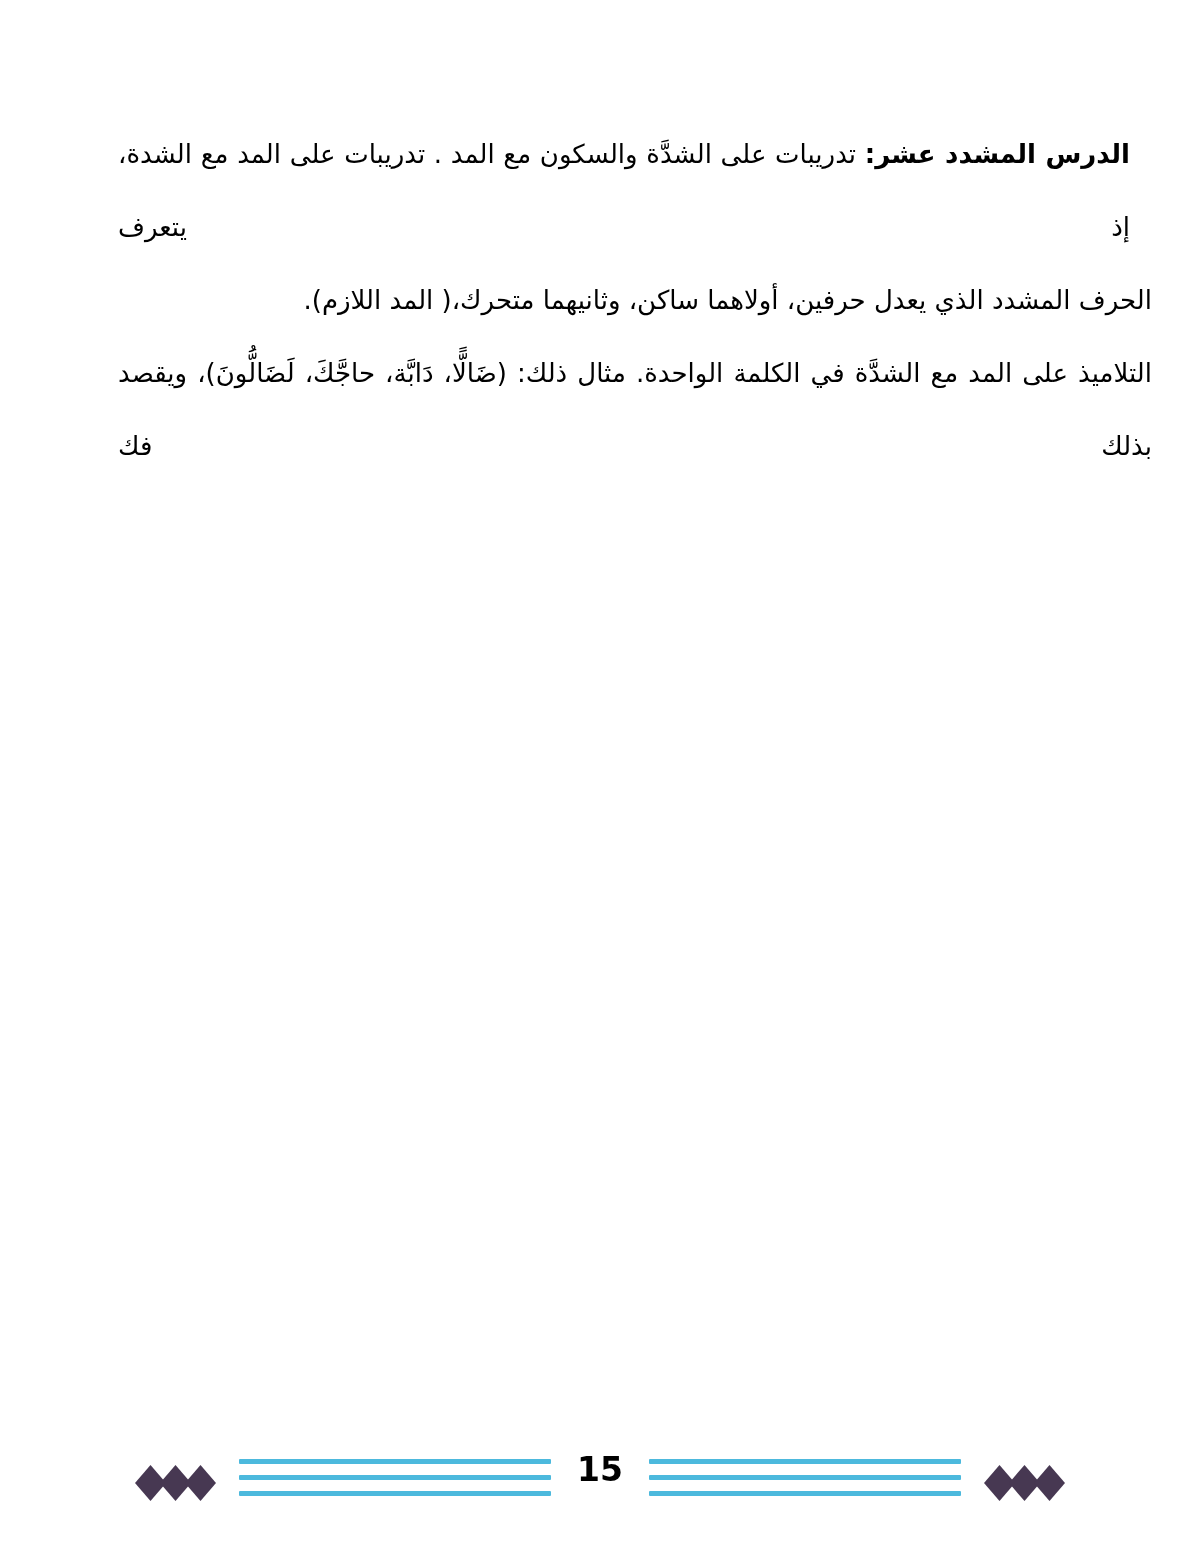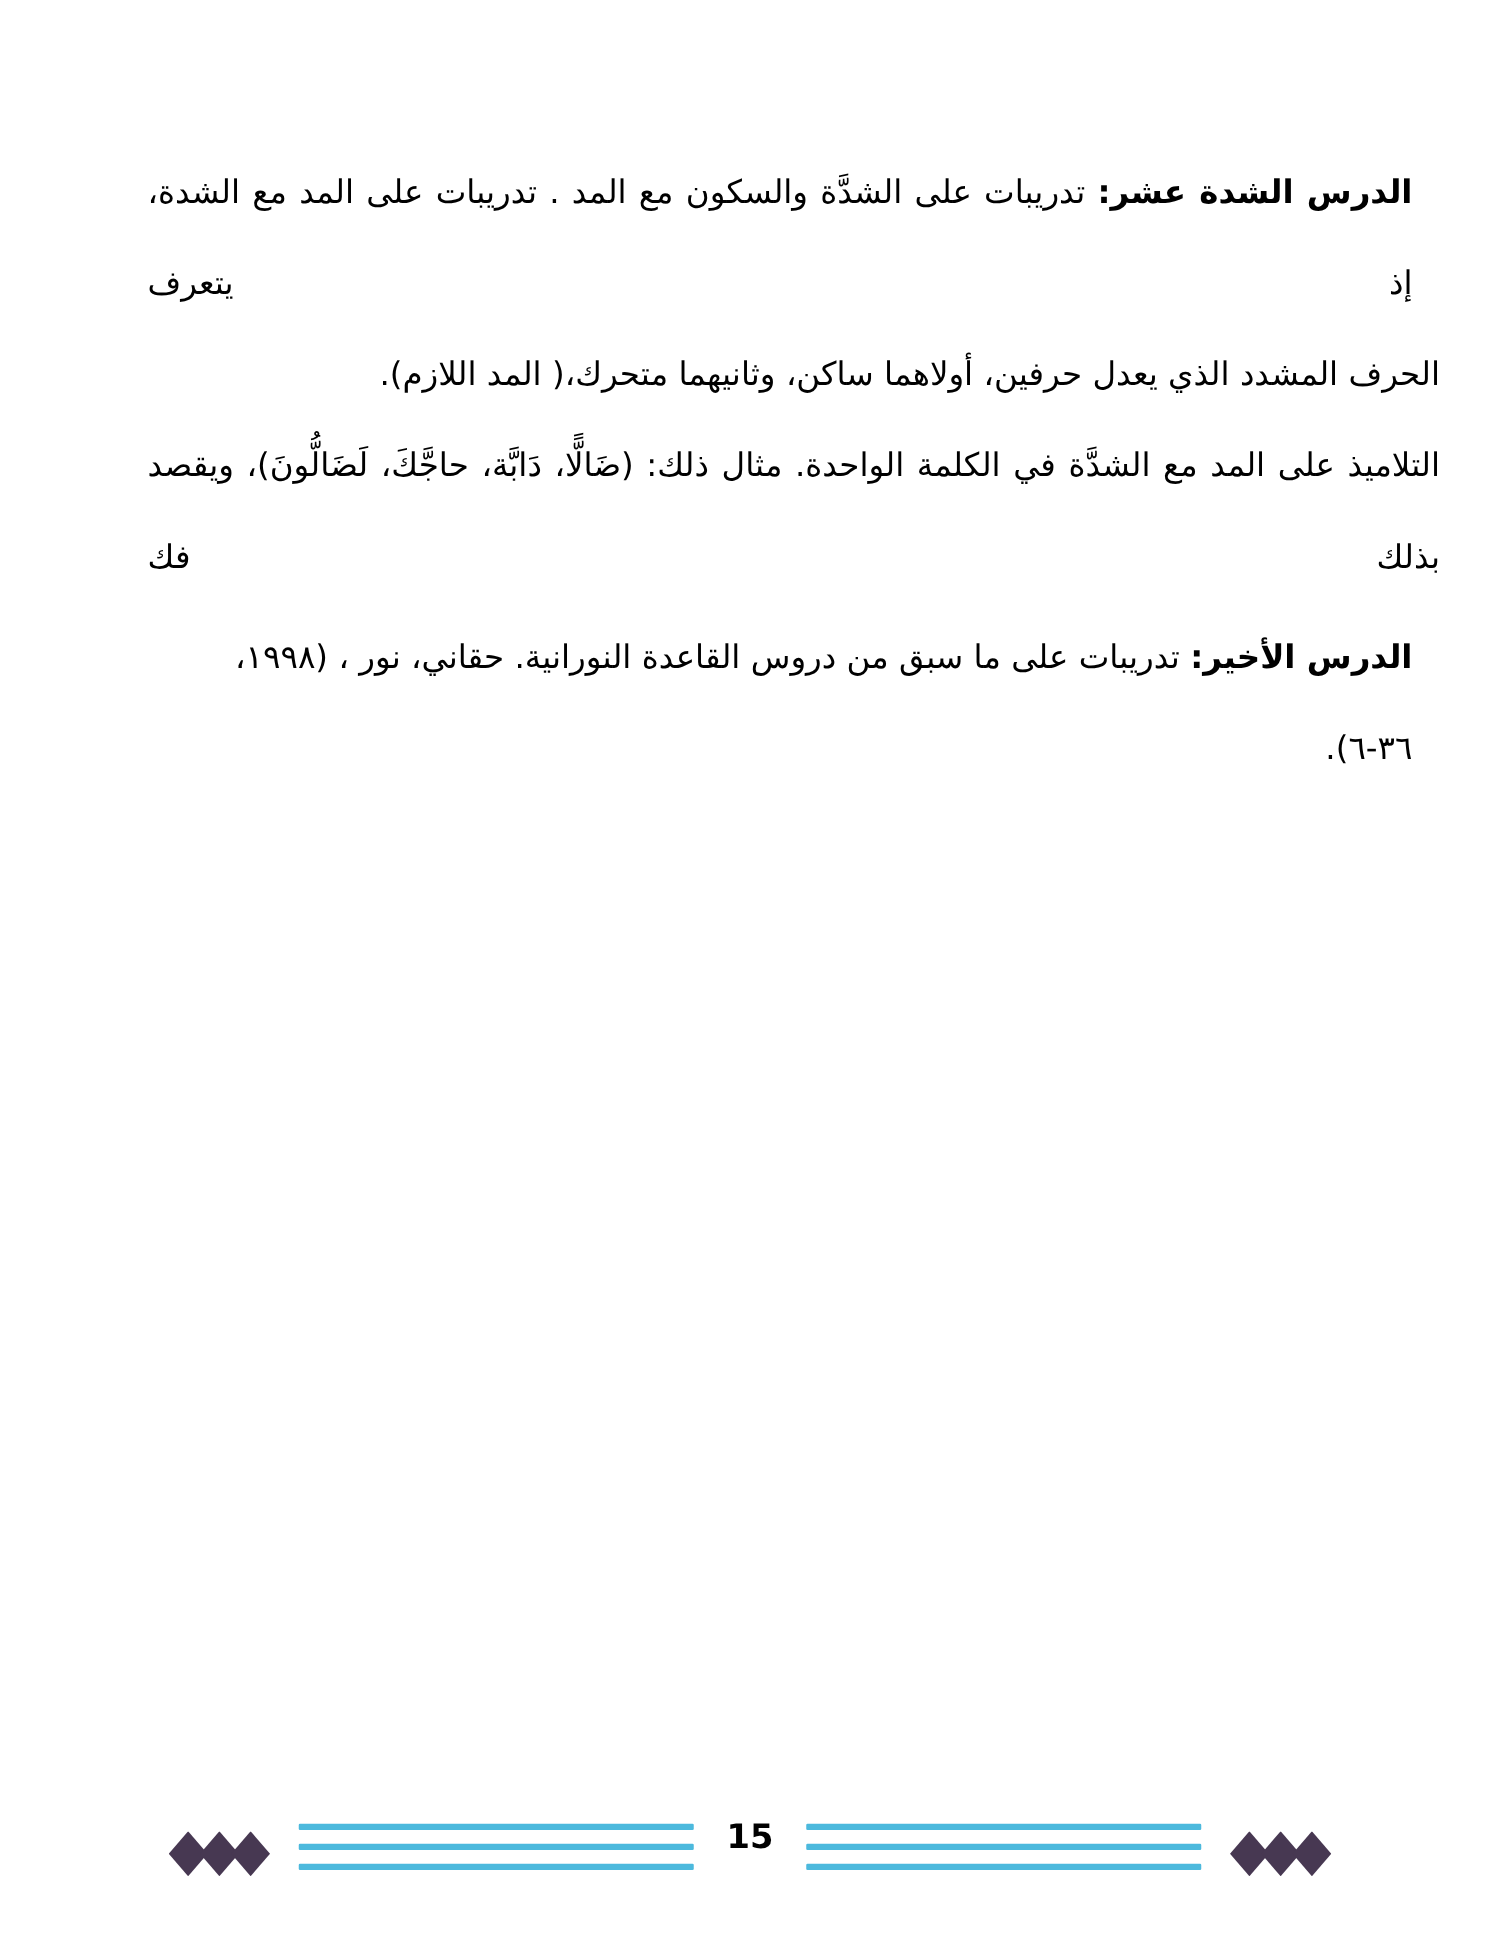--- a/index.html
+++ b/index.html
@@ -71,43 +71,40 @@
     transform: translateY(-1px);
   }
   .rule-line {
     height: 5px;
     background: #4cb9dd;
     border-radius: 1px;
   }
   .page-number {
     flex: 0 0 auto;
     font-weight: bold;
-    font-size: 27px;
+    font-size: 33px;
     line-height: 1;
     color: #000000;
     transform: translateY(-9px);
     font-family: "DejaVu Sans", sans-serif;
   }
 </style>
 </head>
 <body>
 
 <div class="page">
 
   <main class="content">
 
     <p class="para">
-      <span class="line justify indent"><b class="lead">الدرس الشدة عشر:</b><span> تدريبات على الشدَّة والسكون مع المد . تدريبات على المد مع الشدة، إذ يتعرف</span></span>
+      <span class="line justify indent"><b class="lead">الدرس المشدد عشر:</b><span> تدريبات على الشدَّة والسكون مع المد . تدريبات على المد مع الشدة، إذ يتعرف</span></span>
       <span class="line lastline">الحرف المشدد الذي يعدل حرفين، أولاهما ساكن، وثانيهما متحرك،( المد اللازم).</span>
       <span class="line justify">التلاميذ على المد مع الشدَّة في الكلمة الواحدة. مثال ذلك: (ضَالًّا، دَابَّة، حاجَّكَ، لَضَالُّونَ)، ويقصد بذلك فك</span>
     </p>
 
-    <p class="para">
-      <span class="line lastline indent"><b class="lead">الدرس الأخير:</b><span> تدريبات على ما سبق من دروس القاعدة النورانية. حقاني، نور ، (١٩٩٨، ٣٦-٦).</span></span>
-    </p>
 
   </main>
 
   <footer class="footer">
 
     <div class="diamond-group">
       <span class="diamond"></span>
       <span class="diamond"></span>
       <span class="diamond"></span>
     </div>

